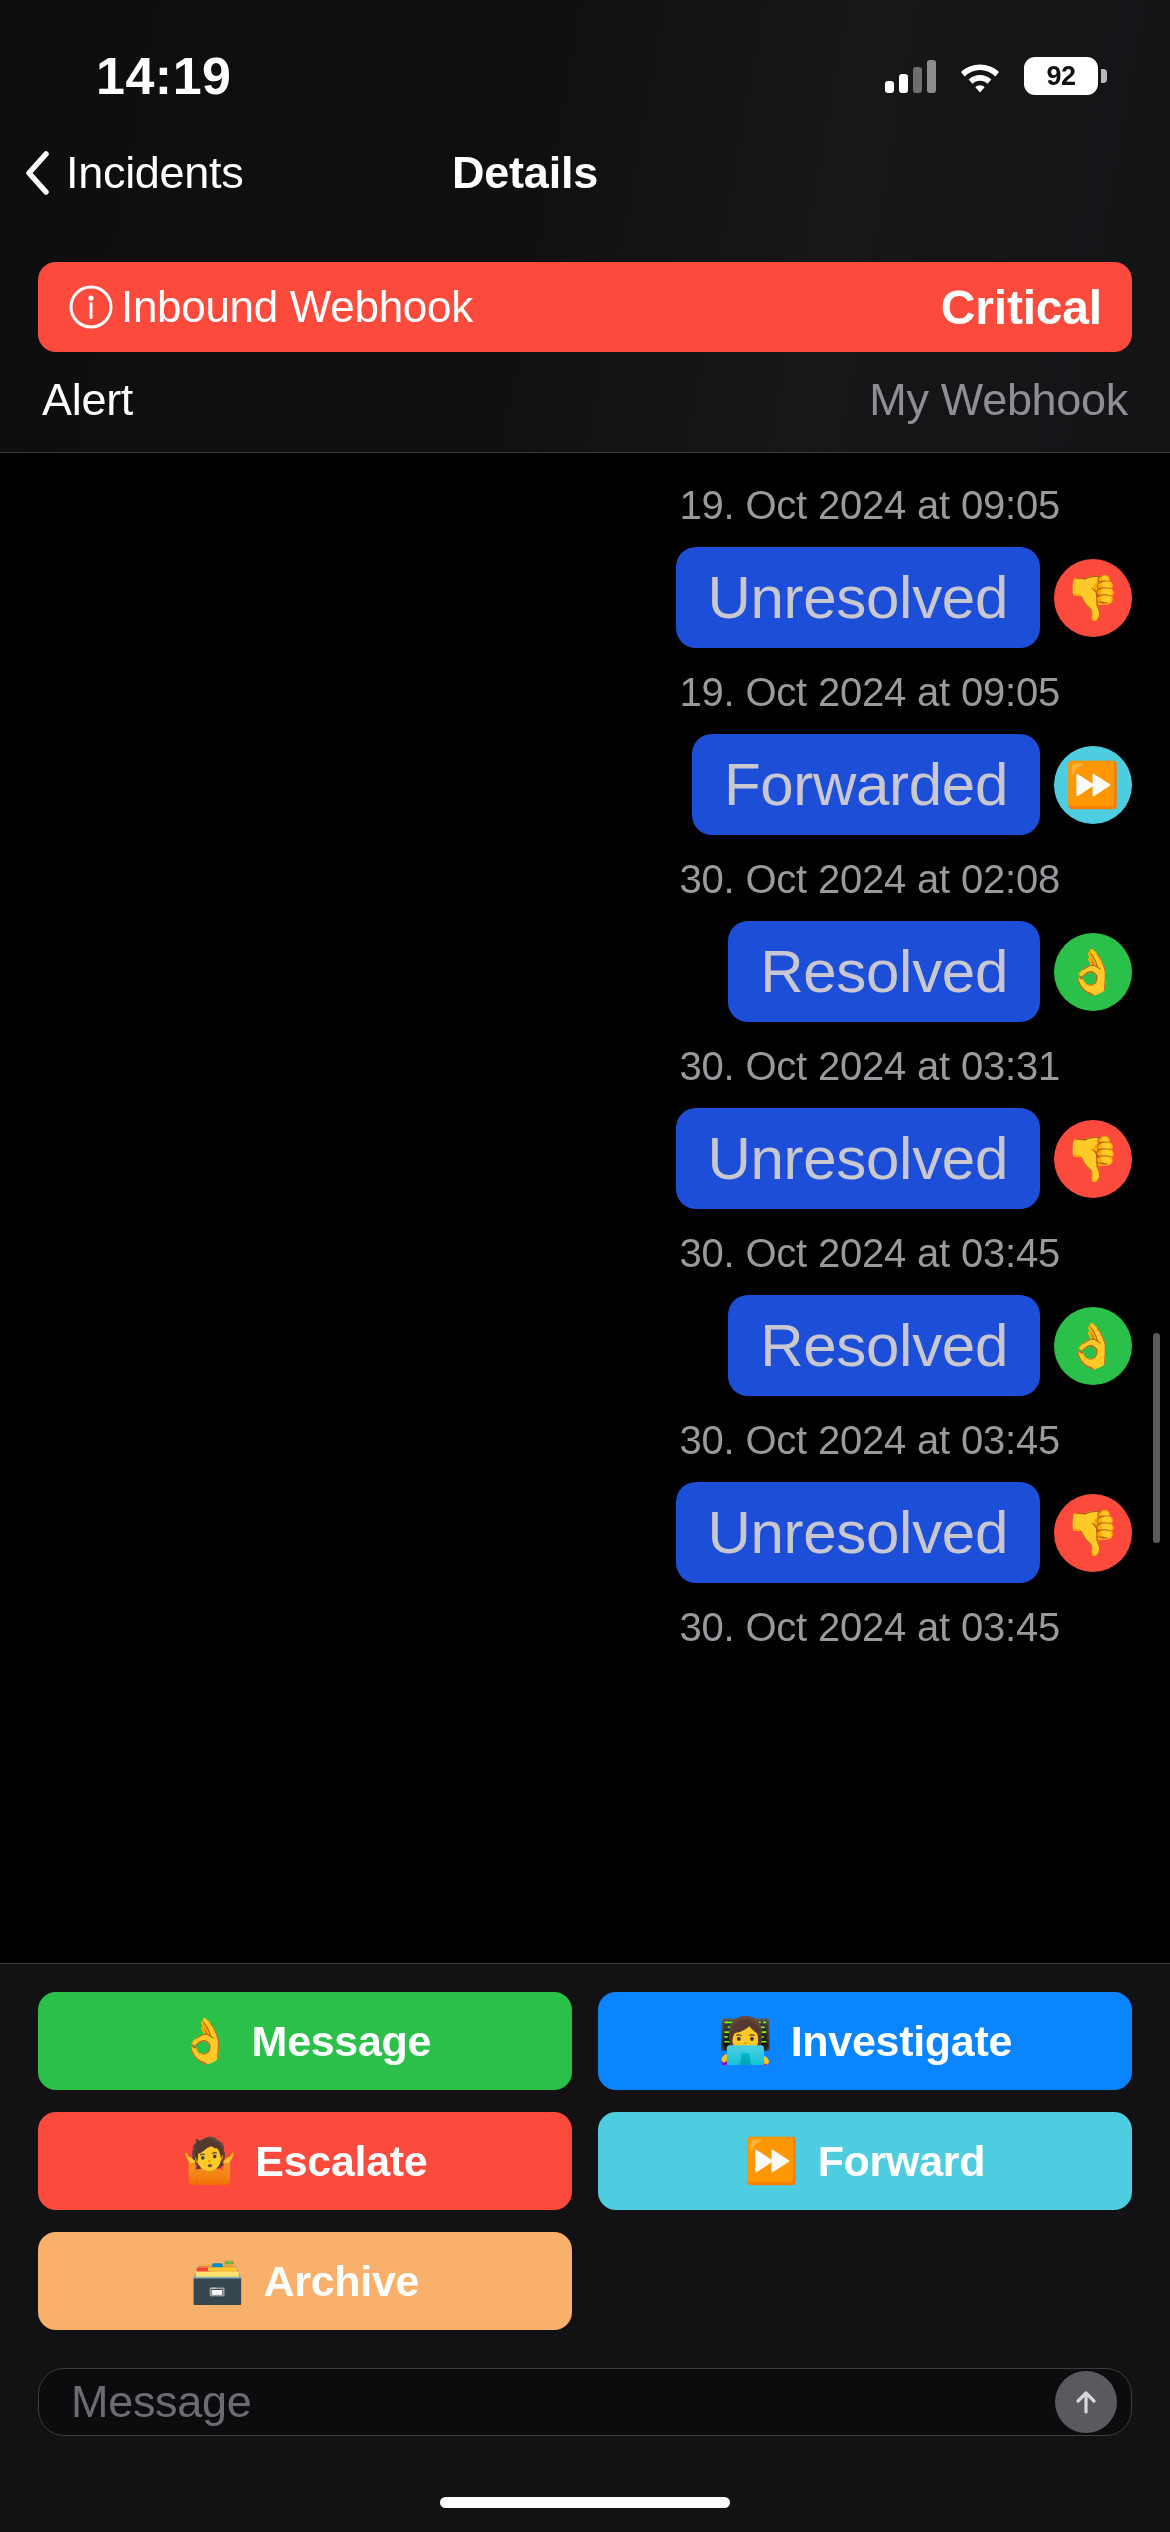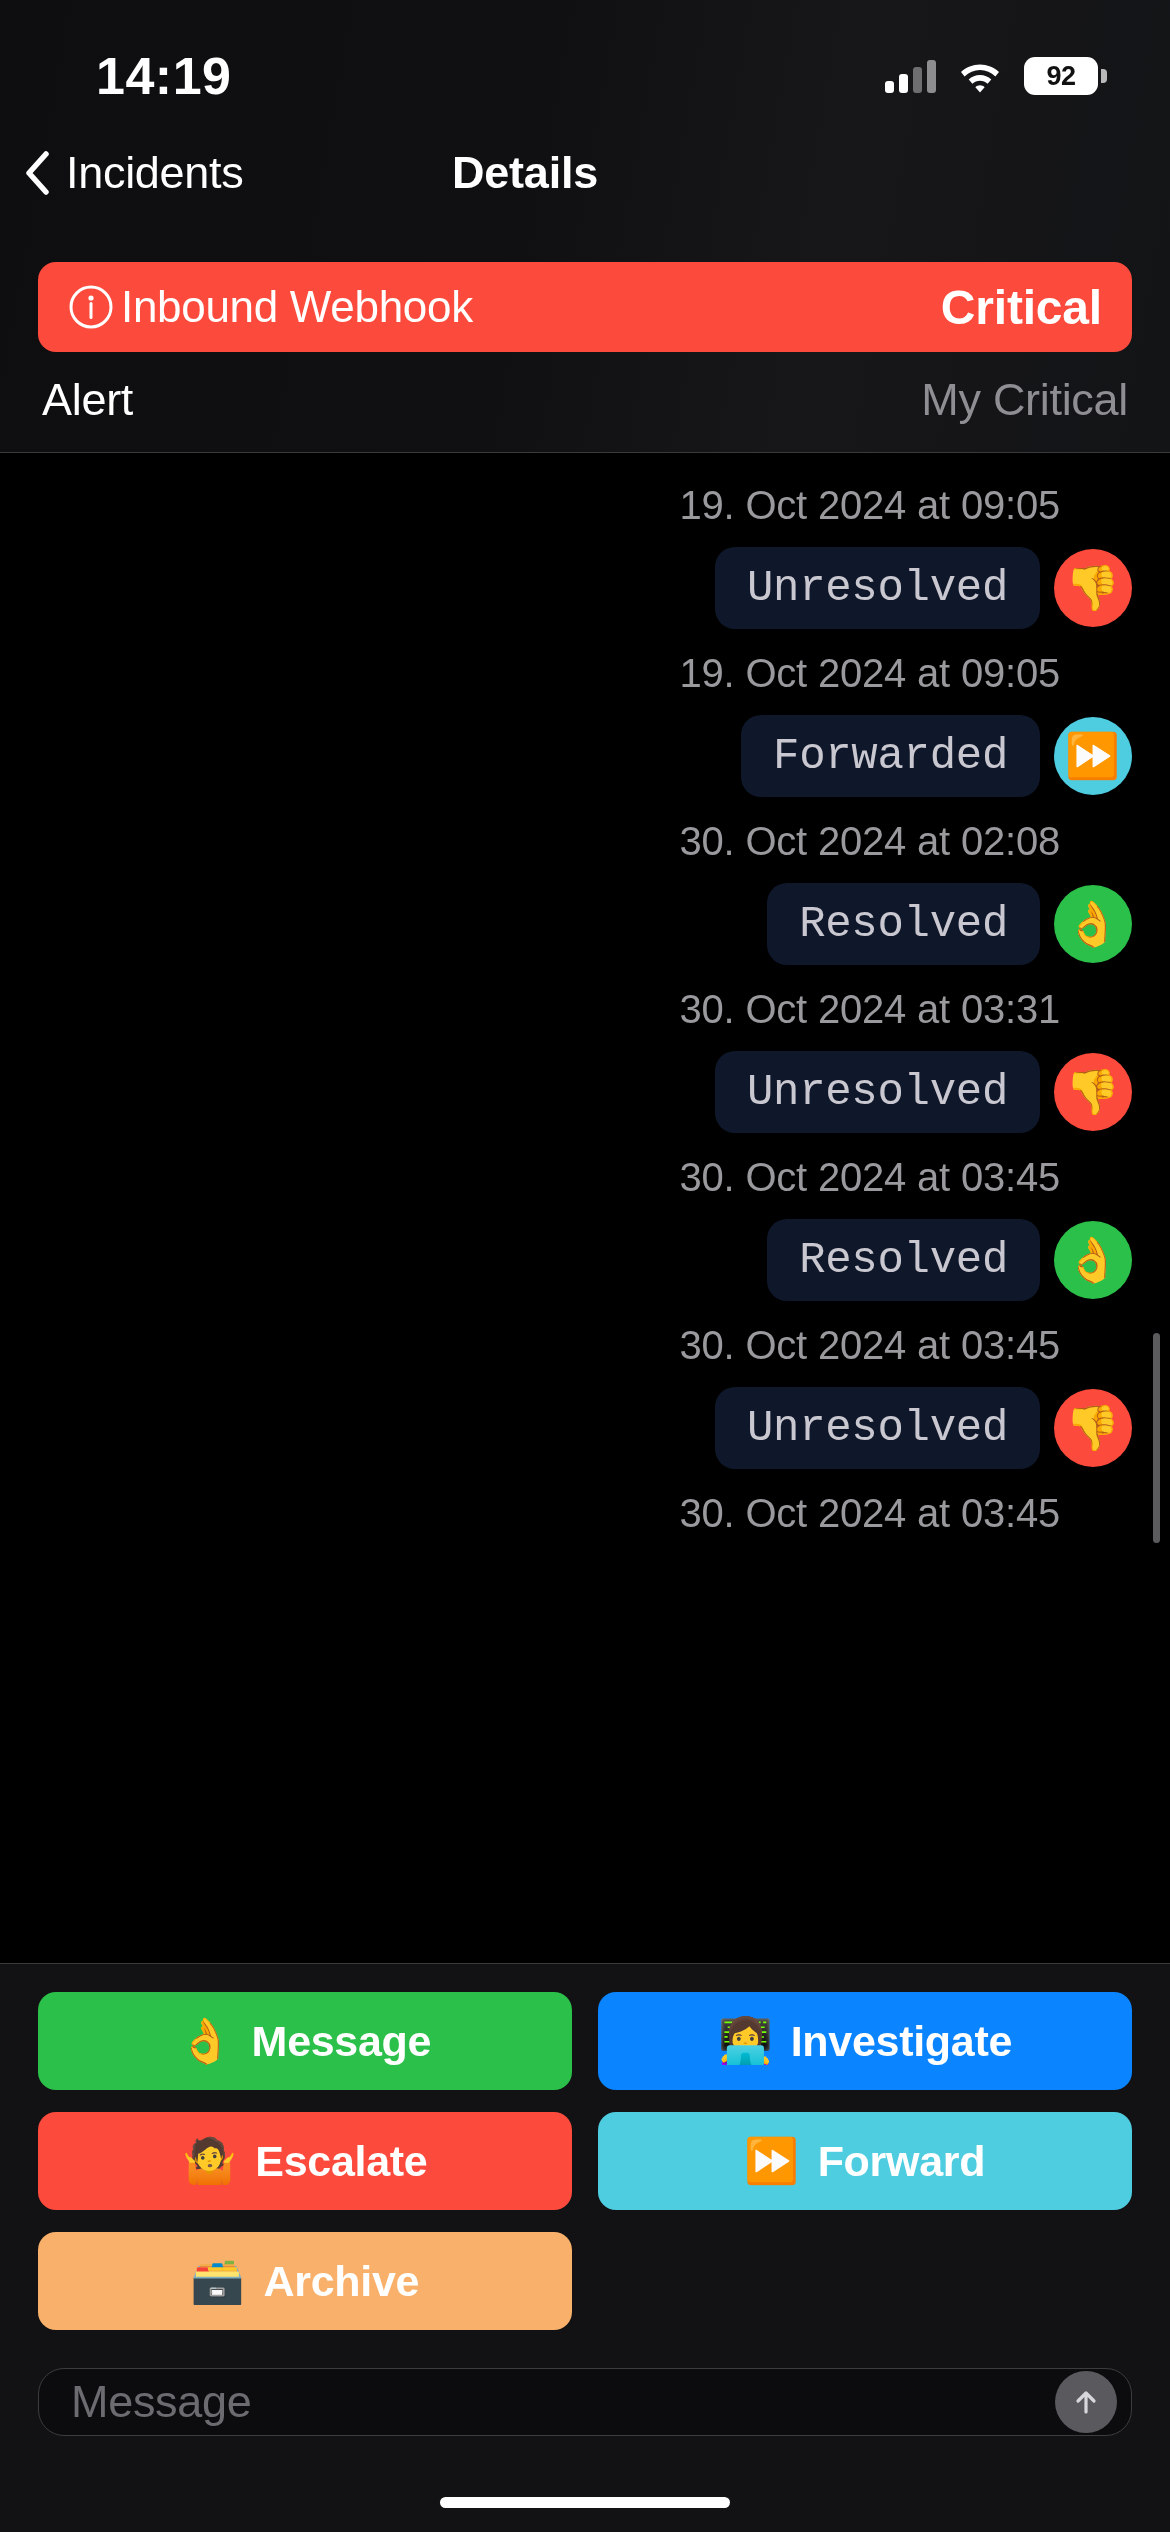--- a/index.html
+++ b/index.html
@@ -118,25 +118,24 @@
   .tl-time{
     color:#9a9a9e; font-size:40px; letter-spacing:-.2px;
     margin:0 72px 0 0; line-height:1;
     padding:16px 0 14px 0;
   }
   .tl-row{
     display:flex; align-items:center; gap:14px;
     margin:0; padding:8px 0 8px 0;
   }
   .bubble{
-    background:#0f172a; border-radius:20px;
+    background:#1d4ed8; border-radius:20px;
     padding:16px 32px;
-    color:#c9c7cf; font-size:44px; letter-spacing:-.3px;
+    color:#c9c7cf; font-size:60px; letter-spacing:-.3px;
     cursor:pointer;
-    font-family:Liberation Mono, monospace;
   }
   .avatar{
     width:78px; height:78px; border-radius:50%;
     display:flex; align-items:center; justify-content:center;
     font-size:44px; line-height:1;
     flex:0 0 auto;
     font-family:"DejaVu Sans",sans-serif;
   }
   .scrollbar{
     position:absolute; right:10px;
@@ -236,21 +235,21 @@
             <path d="M23 19.5v14" stroke="#fff" stroke-width="3" stroke-linecap="round"></path>
           </svg>
         </span>
         <span class="banner-title">Inbound Webhook</span>
         <span class="banner-sev">Critical</span>
       </div>
     </div>
 
     <div class="subrow">
       <span class="sub-left">Alert</span>
-      <span class="sub-right">My Critical</span>
+      <span class="sub-right">My Webhook</span>
     </div>
 
     <div class="divider"></div>
   </div>
 
   <div class="timeline">
     <div class="tl-inner" id="tl-inner">
         <div class="tl-time">19. Oct 2024 at 09:05</div>
         <div class="tl-row">
           <div class="bubble">Unresolved</div>

